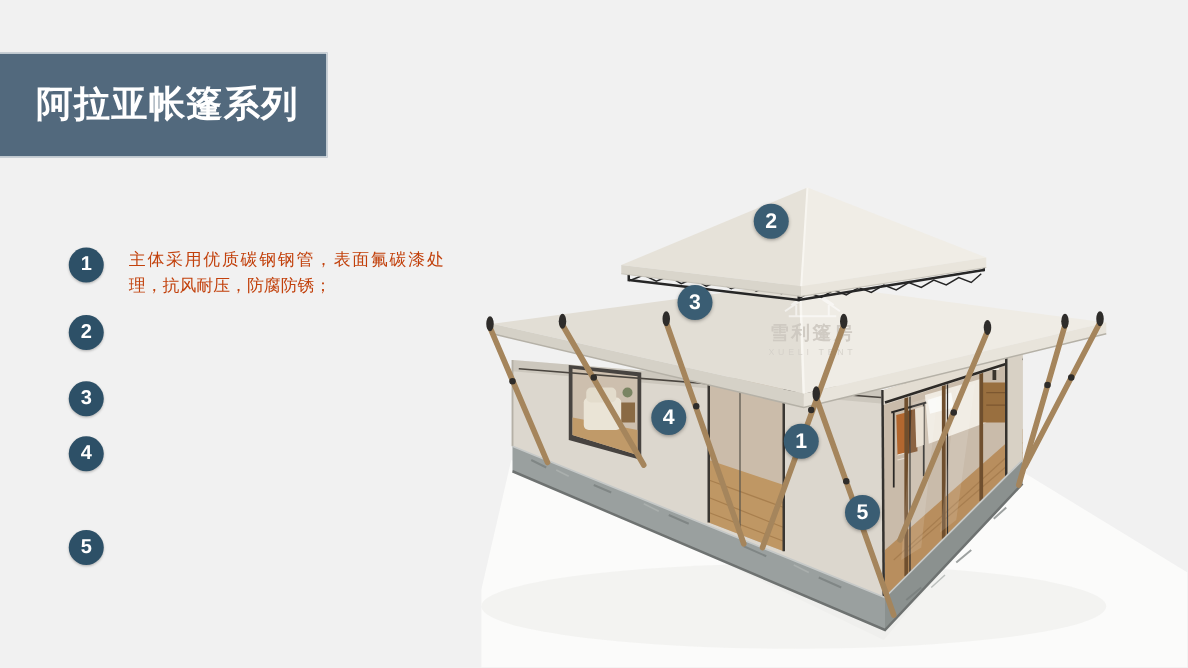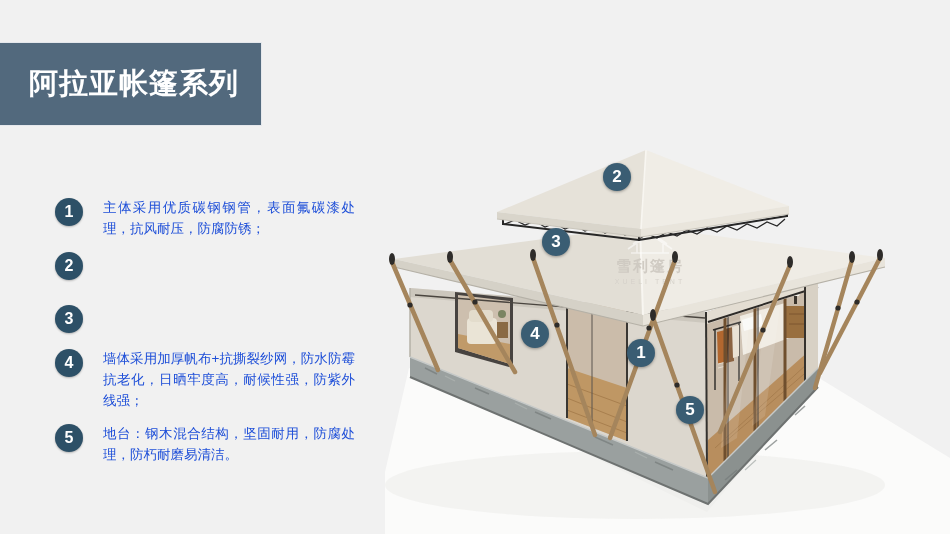--- a/index.html
+++ b/index.html
@@ -27,21 +27,21 @@
 
   
   .feature{position:absolute;left:55px;width:300px;}
   .feature .fnum{
     position:absolute;left:0;top:1px;width:28px;height:28px;border-radius:50%;
     background:#2d5067;color:#fff;font-size:16px;font-weight:bold;
     display:flex;align-items:center;justify-content:center;
     box-shadow:0 1px 2px rgba(0,0,0,.25);
   }
   .feature .ftext{
-    margin-left:48px;width:252px;font-size:13.5px;line-height:21px;color:#1d4ed8;
+    margin-left:48px;width:252px;font-size:13.5px;line-height:21px;color:#c2410c;
     text-align:justify;
   }
   .f1{top:197px}.f2{top:251px}.f3{top:304px}.f4{top:348px}.f5{top:423px}
 
   
   .tent{position:absolute;left:385px;top:140px;width:565px;height:394px;}
 
   
   .callout{
     position:absolute;width:28px;height:28px;border-radius:50%;
@@ -71,25 +71,23 @@
     <div class="ftext">主体采用优质碳钢钢管，表面氟碳漆处理，抗风耐压，防腐防锈；</div>
   </div>
   <div class="feature f2">
     <div class="fnum">2</div>
   </div>
   <div class="feature f3">
     <div class="fnum">3</div>
   </div>
   <div class="feature f4">
     <div class="fnum">4</div>
-    <div class="ftext">墙体采用加厚帆布+抗撕裂纱网，防水防霉抗老化，日晒牢度高，耐候性强，防紫外线强；</div>
   </div>
   <div class="feature f5">
     <div class="fnum">5</div>
-    <div class="ftext">地台：钢木混合结构，坚固耐用，防腐处理，防朽耐磨易清洁。</div>
   </div>
 
   <svg class="tent" viewBox="0 0 565 394">
 
     <g>
       <path d="M0,332 L24,228 L322,372 L434,238 L565,318 L565,394 L0,394 Z" fill="#fbfbfa"></path>
       <ellipse cx="250" cy="345" rx="250" ry="34" fill="#ececea" opacity="0.55"></ellipse>
     </g>
 
     <g>

